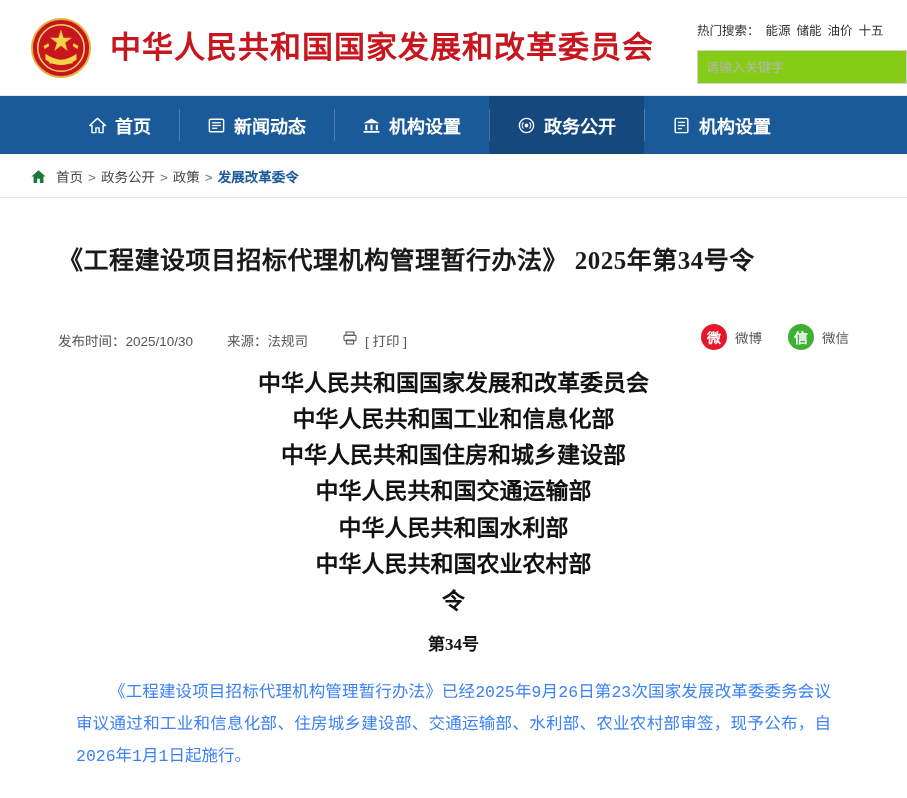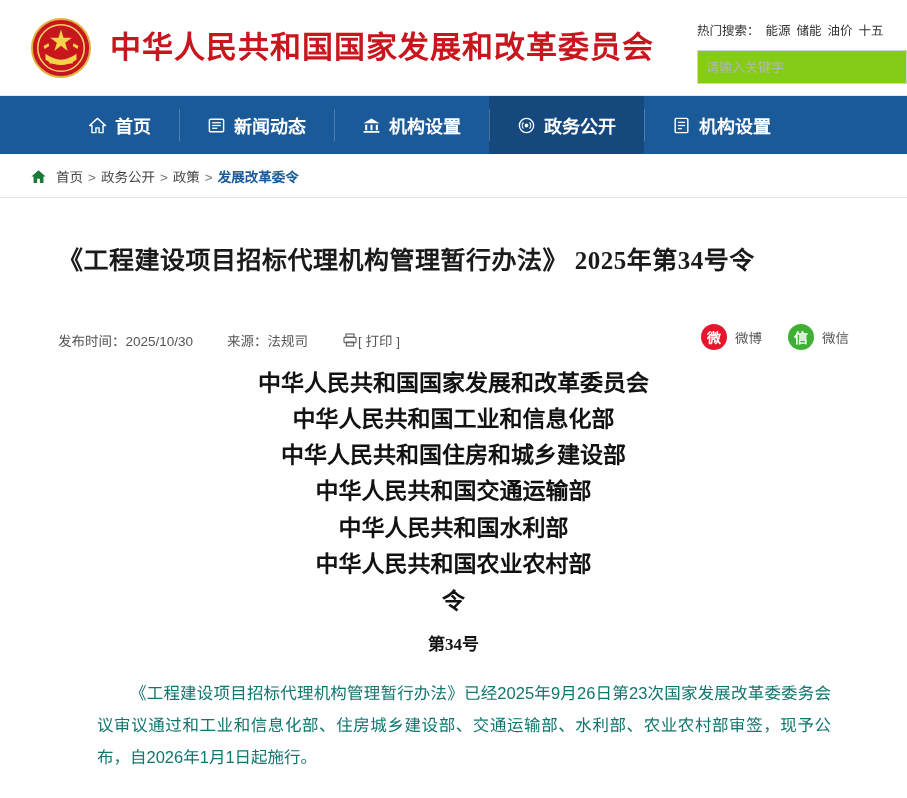--- a/index.html
+++ b/index.html
@@ -162,21 +162,21 @@
     display: flex;
     align-items: center;
     font-size: 13.5px;
     color: #555;
     position: relative;
     padding-bottom: 16px;
   }
   .meta-item { margin-right: 34px; white-space: nowrap; }
   .meta-print {
     display: flex;
-    align-items: center;
+    gap: 7px;
     color: #555;
     cursor: pointer;
   }
   .print-ico { width: 16px; height: 15px; }
   .share-group {
     position: absolute;
     right: 0;
     top: -6px;
     display: flex;
     align-items: center;
@@ -221,25 +221,24 @@
     font-size: 17px;
     font-weight: bold;
     color: #121212;
     margin-top: 10px;
     font-family: "Liberation Serif", serif;
   }
   .para {
     margin-top: 22px;
     font-size: 16.5px;
     line-height: 1.95;
-    color: #0f766e;
+    color: #3b82f6;
     text-indent: 2em;
     text-align: justify;
-    font-family: Liberation Sans, sans-serif;
-    margin-left: 21px;
+    font-family: Liberation Mono, monospace;
   }
 </style>
 </head>
 <body>
 
 <div class="header">
   <div class="emblem">
     <svg viewBox="0 0 64 64" width="62" height="62" aria-hidden="true">
       <circle cx="32" cy="32" r="30" fill="#c7161d" stroke="#e0b441" stroke-width="2"></circle>
       <circle cx="32" cy="32" r="24" fill="none" stroke="#f2d06b" stroke-width="1.6"></circle>

